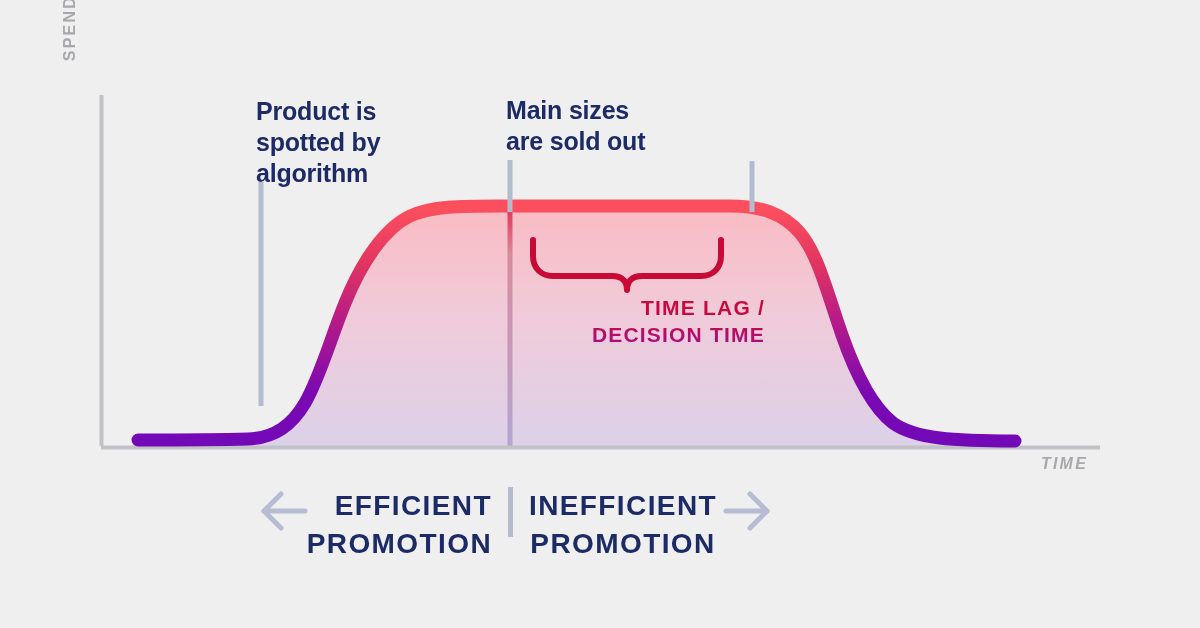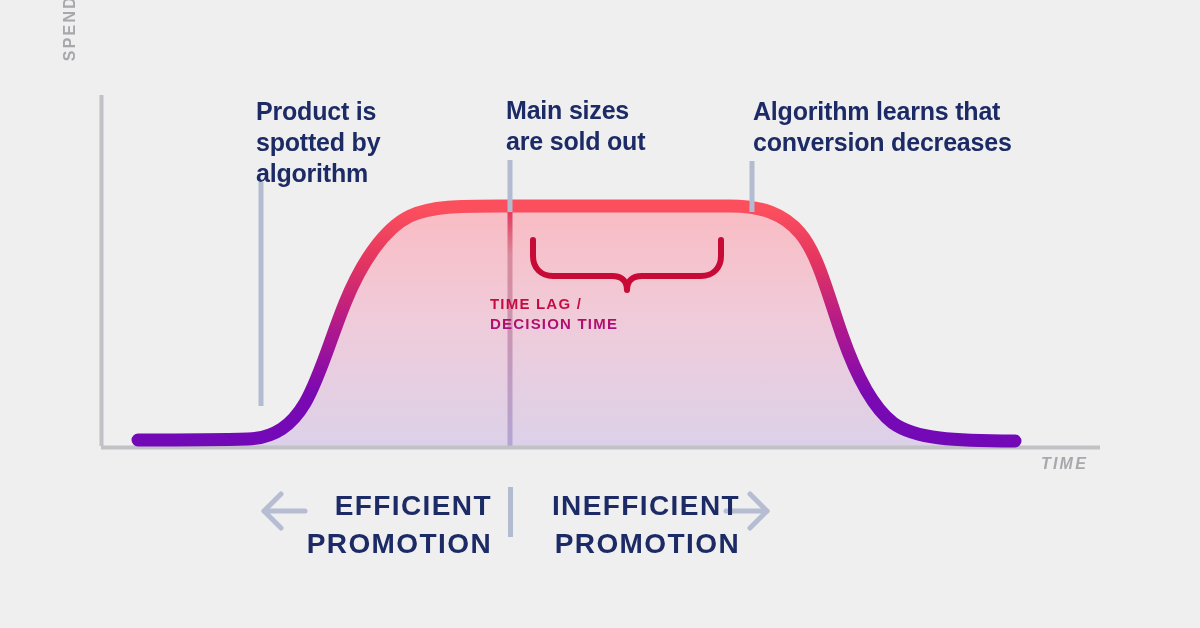--- a/index.html
+++ b/index.html
@@ -59,47 +59,47 @@
     line-height: 20px;
   }
   #label-time {
     left: 1041px;
     top: 455px;
     font-style: italic;
   }
 
   .brace-label {
     position: absolute;
-    left: 490px;
+    left: 522px;
     top: 294px;
     width: 243px;
-    text-align: left;
-    font-weight: bold;
-    font-size: 15px;
+    text-align: right;
+    font-weight: bold;
+    font-size: 21px;
     letter-spacing: 1.2px;
     line-height: 1.3;
     white-space: pre-line;
     background: linear-gradient(180deg, #c90a3e 0%, #c20b44 45%, #a3108f 100%);
     -webkit-background-clip: text;
     background-clip: text;
     color: transparent;
     -webkit-text-fill-color: transparent;
   }
 
   .seg-label {
     position: absolute;
     color: #1c2b66;
     font-weight: bold;
     font-size: 28px;
     letter-spacing: 1.4px;
     line-height: 1.35;
     white-space: pre-line;
   }
   #seg-left  { left: 296px; top: 487px; width: 196px; text-align: right; }
-  #seg-right { left: 523px; top: 487px; width: 200px; text-align: right; margin-left: 17px; }
+  #seg-right { left: 523px; top: 487px; width: 200px; text-align: center; }
 </style>
 </head>
 <body>
 
 <div id="stage">
 
   <svg class="layer" viewBox="0 0 1200 628">
     <defs>
       <linearGradient id="strokeGrad" x1="0" y1="446" x2="0" y2="210" gradientUnits="userSpaceOnUse">
         <stop offset="0%" stop-color="#7209b7"></stop>
@@ -192,22 +192,20 @@
   </svg>
 
   <div class="axis-label" id="label-spend">SPEND</div>
   <div class="axis-label" id="label-time">TIME</div>
 
   <div class="annot" id="annot-1">Main sizes
 are sold out</div>
   <div class="annot" id="annot-0">Product is
 spotted by
 algorithm</div>
-  <div class="annot" id="annot-2">Algorithm learns that
-conversion decreases</div>
 
   <div class="brace-label">TIME LAG /
 DECISION TIME</div>
 
   <div class="seg-label" id="seg-left">EFFICIENT
 PROMOTION</div>
   <div class="seg-label" id="seg-right">INEFFICIENT
 PROMOTION</div>
 
 </div>

